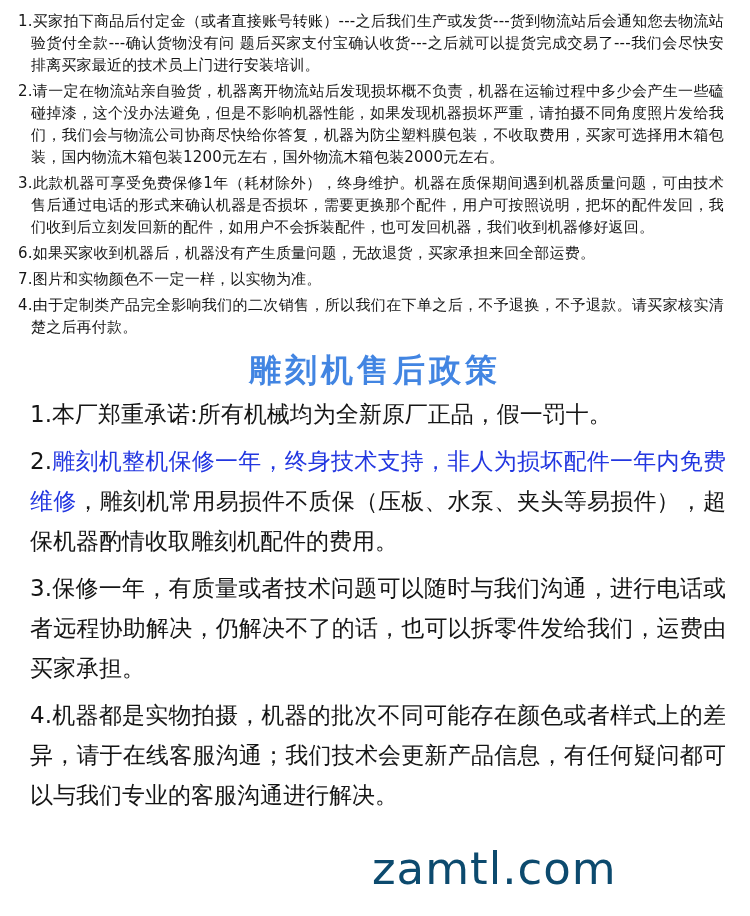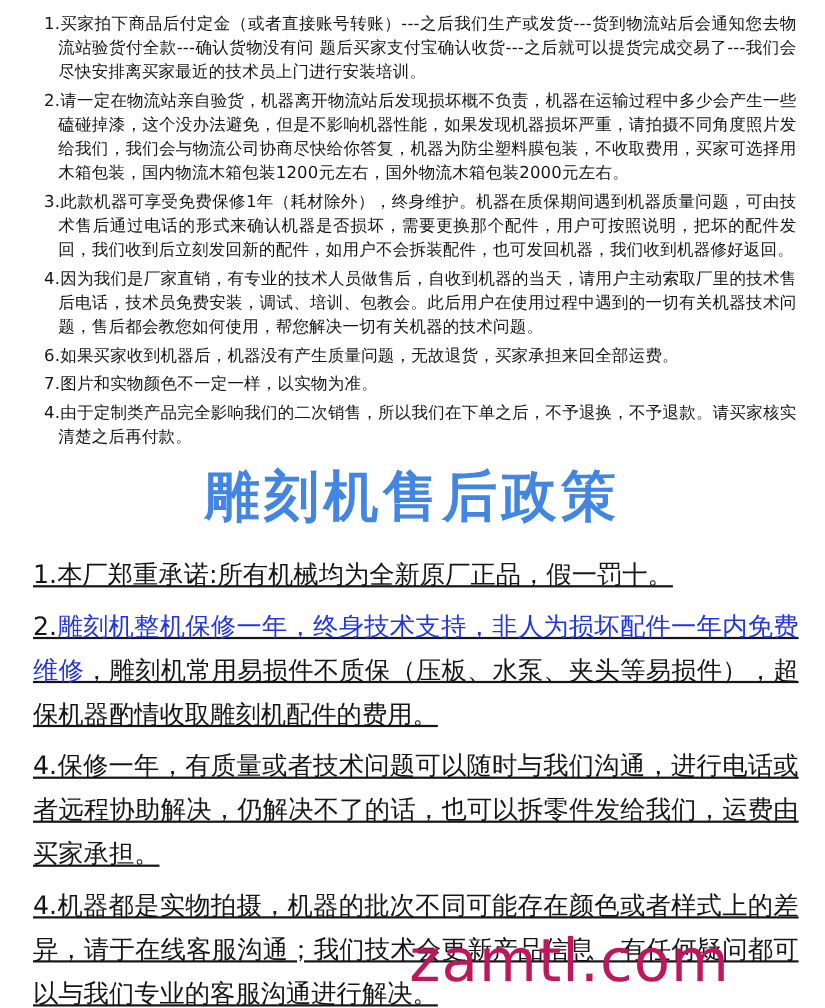--- a/index.html
+++ b/index.html
@@ -12,85 +12,83 @@
     width: 750px;
     height: 916px;
     background: #ffffff;
     position: relative;
     overflow: hidden;
     font-family: "DejaVu Sans", "Liberation Sans", sans-serif;
     color: #151515;
   }
   
   .top-terms {
-    padding: 10px 26px 0 40px;
+    padding: 10px 26px 0 18px;
     font-size: 15px;
     line-height: 22px;
     letter-spacing: 0.2px;
     text-align: justify;
   }
   .top-terms p {
     margin: 0 0 4px 0;
     padding-left: 13px;   
     text-indent: -13px;
   }
   
   .policy-title {
-    margin: 12px 0 20px 0;
+    margin: 12px 0 4px 0;
     text-align: center;
-    font-size: 50px;
+    font-size: 32px;
     font-weight: 700;
     letter-spacing: 4px;
     color: var(--title-color);
     line-height: 1.25;
   }
   
   .bottom-terms {
     padding: 0 24px 0 30px;
     font-size: 23px;
     line-height: 40px;
     text-align: justify;
   }
   .bottom-terms p {
     margin: 0 0 7px 0;
-    text-decoration: underline;
   }
   .bottom-terms .hl {
     color: var(--highlight-color);
   }
   
   .watermark {
     position: absolute;
     left: 372px;
     top: 842px;
-    font-size: 54px;
-    color: #be185d;
+    font-size: 45px;
+    color: #0c4a6e;
     letter-spacing: 1px;
     white-space: nowrap;
   }
 </style>
 </head>
 <body>
 
 <div class="page">
 
   <section class="top-terms">
     <p>1.买家拍下商品后付定金（或者直接账号转账）---之后我们生产或发货---货到物流站后会通知您去物流站验货付全款---确认货物没有问 题后买家支付宝确认收货---之后就可以提货完成交易了---我们会尽快安排离买家最近的技术员上门进行安装培训。</p>
     <p>2.请一定在物流站亲自验货，机器离开物流站后发现损坏概不负责，机器在运输过程中多少会产生一些磕碰掉漆，这个没办法避免，但是不影响机器性能，如果发现机器损坏严重，请拍摄不同角度照片发给我们，我们会与物流公司协商尽快给你答复，机器为防尘塑料膜包装，不收取费用，买家可选择用木箱包装，国内物流木箱包装1200元左右，国外物流木箱包装2000元左右。</p>
     <p>3.此款机器可享受免费保修1年（耗材除外），终身维护。机器在质保期间遇到机器质量问题，可由技术售后通过电话的形式来确认机器是否损坏，需要更换那个配件，用户可按照说明，把坏的配件发回，我们收到后立刻发回新的配件，如用户不会拆装配件，也可发回机器，我们收到机器修好返回。</p>
-    <p>4.因为我们是厂家直销，有专业的技术人员做售后，自收到机器的当天，请用户主动索取厂里的技术售后电话，技术员免费安装，调试、培训、包教会。此后用户在使用过程中遇到的一切有关机器技术问题，售后都会教您如何使用，帮您解决一切有关机器的技术问题。</p>
     <p>6.如果买家收到机器后，机器没有产生质量问题，无故退货，买家承担来回全部运费。</p>
     <p>7.图片和实物颜色不一定一样，以实物为准。</p>
     <p>4.由于定制类产品完全影响我们的二次销售，所以我们在下单之后，不予退换，不予退款。请买家核实清楚之后再付款。</p>
   </section>
 
   <h1 class="policy-title">雕刻机售后政策</h1>
 
   <section class="bottom-terms">
     <p>1.本厂郑重承诺:所有机械均为全新原厂正品，假一罚十。</p>
     <p><span>2.</span><span class="hl">雕刻机整机保修一年，终身技术支持，非人为损坏配件一年内免费维修</span><span>，雕刻机常用易损件不质保（压板、水泵、夹头等易损件），超保机器酌情收取雕刻机配件的费用。</span></p>
-    <p>4.保修一年，有质量或者技术问题可以随时与我们沟通，进行电话或者远程协助解决，仍解决不了的话，也可以拆零件发给我们，运费由买家承担。</p>
+    <p>3.保修一年，有质量或者技术问题可以随时与我们沟通，进行电话或者远程协助解决，仍解决不了的话，也可以拆零件发给我们，运费由买家承担。</p>
     <p>4.机器都是实物拍摄，机器的批次不同可能存在颜色或者样式上的差异，请于在线客服沟通；我们技术会更新产品信息，有任何疑问都可以与我们专业的客服沟通进行解决。</p>
   </section>
 
   <div class="watermark">zamtl.com</div>
 
 </div>
 
 </body></html>

